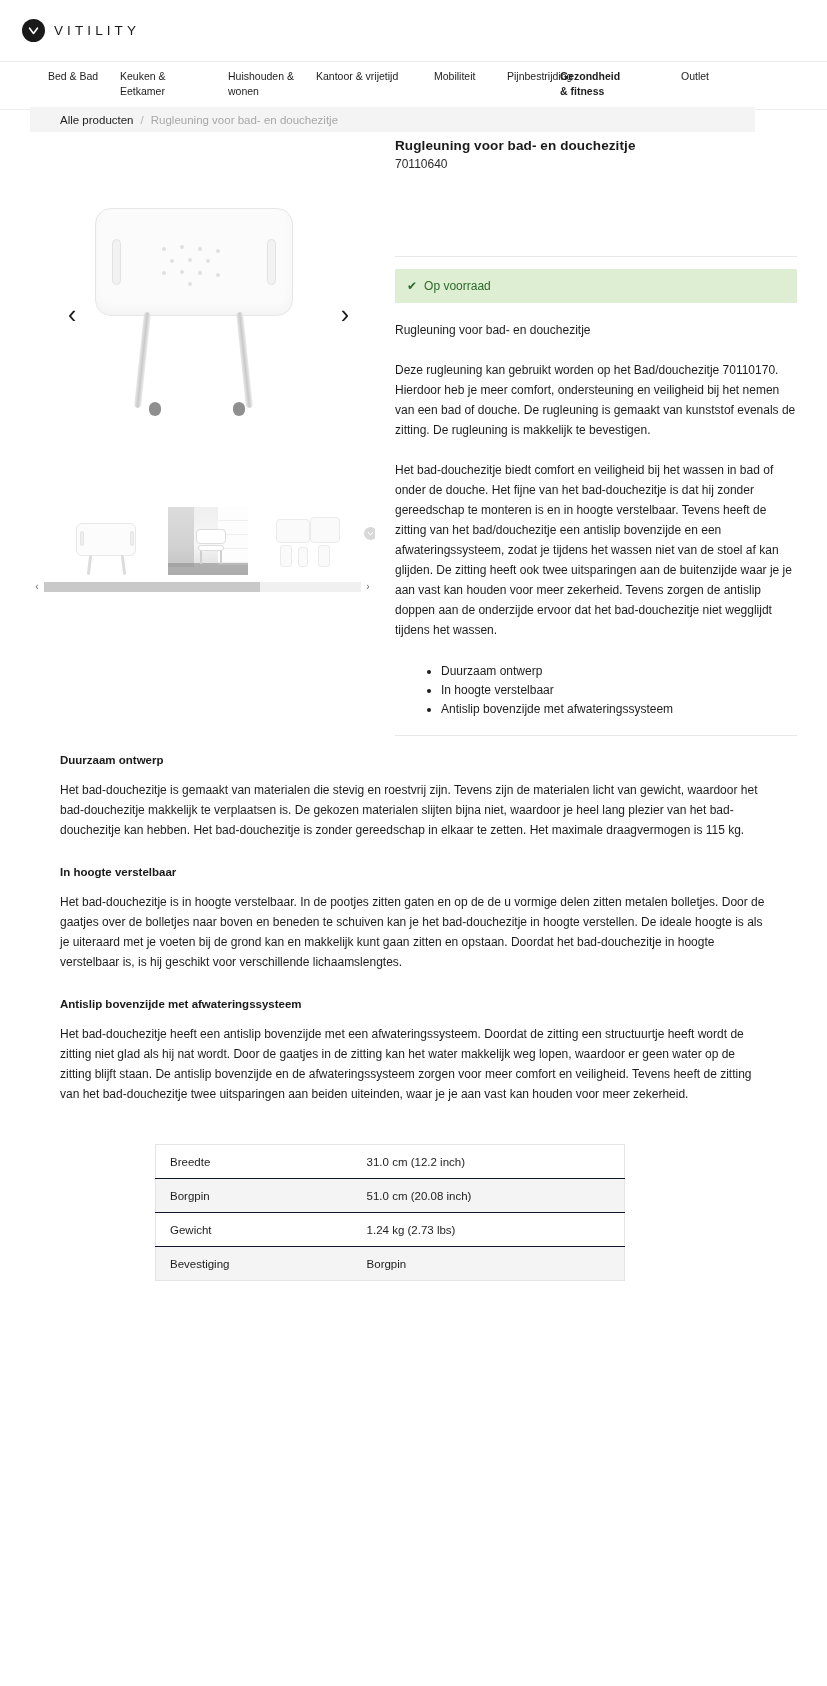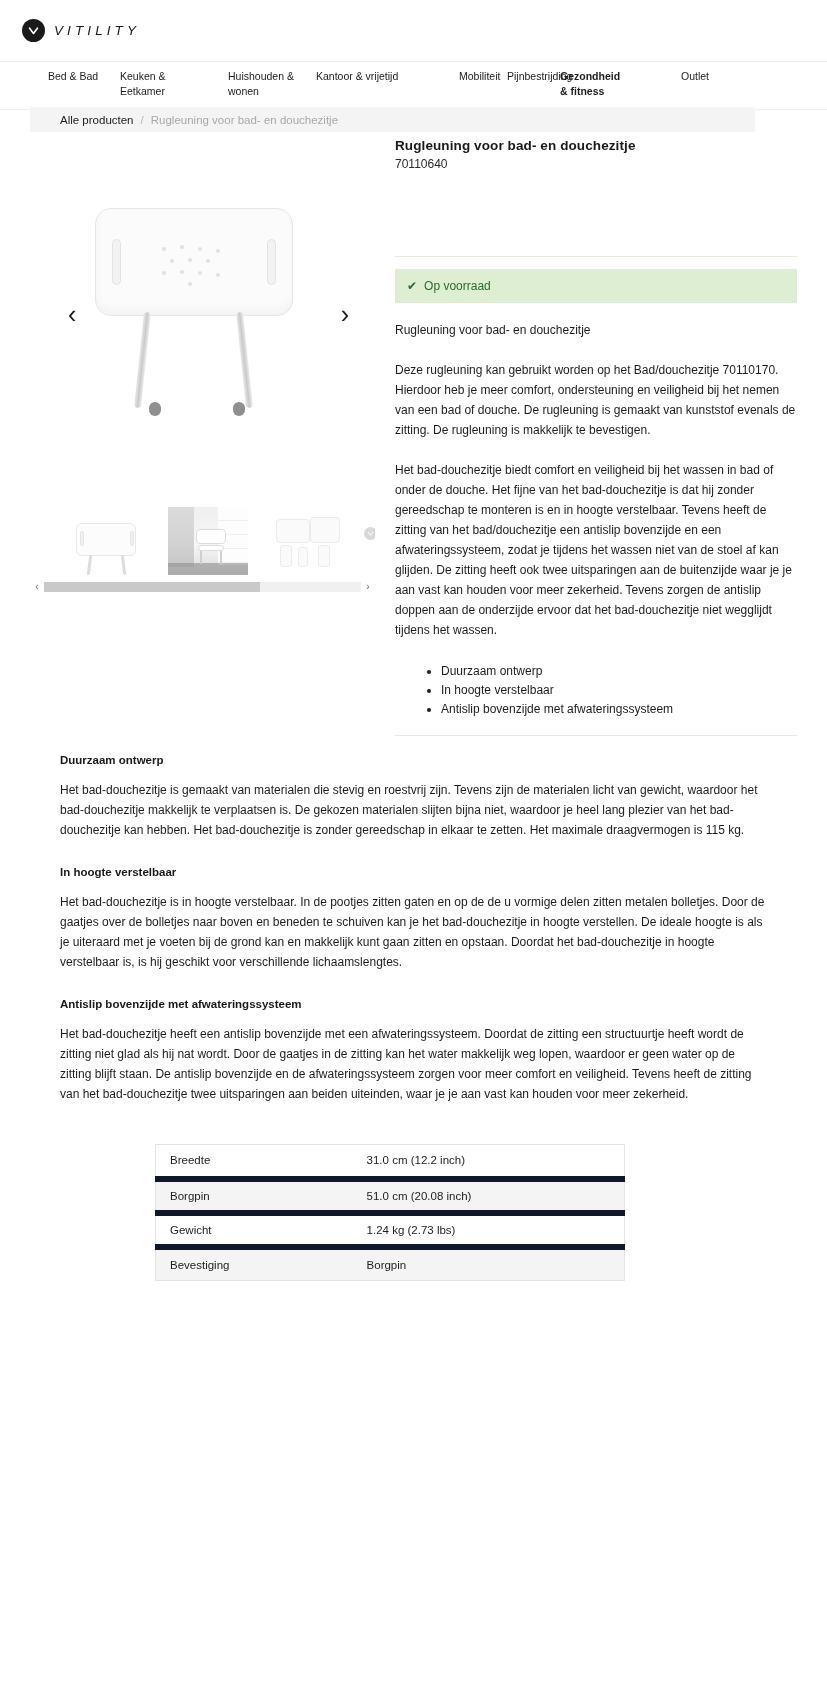--- a/index.html
+++ b/index.html
@@ -25,21 +25,20 @@
     width: 23px; height: 23px; border-radius: 50%;
     background: #1a1a1a;
     display: flex; align-items: center; justify-content: center;
   }
   .brand-mark svg { display: block; }
   .brand-word {
     font-size: 13.5px;
     letter-spacing: 4.1px;
     font-weight: 400;
     color: #1a1a1a;
-    font-style: italic;
   }
 
   
   .main-nav {
     height: 48px;
     border-bottom: 1px solid #eeeeee;
     position: relative;
   }
   .nav-inner {
     position: relative;
@@ -242,21 +241,21 @@
     margin-left: 95px;
     border-collapse: collapse;
     border: 1px solid #e4e4e4;
   }
   .spec-table tr { height: 34px; }
   .spec-table tr:nth-child(even) { background: #f4f4f4; }
   .spec-table td {
     font-size: 11.5px;
     color: #1d1d1d;
     padding: 0 0 0 14px;
-    border-bottom: 6px solid #0f172a;
+    border-bottom: 1px solid #0f172a;
   }
   .spec-table tr:last-child td { border-bottom: none; }
   .spec-table td.val { width: 55%; padding-left: 0; }
 
   
   .seatback {
     position: absolute;
     left: 12px; top: 14px;
     width: 198px; height: 108px;
     background: #fbfbfb;
@@ -354,21 +353,21 @@
     <span class="brand-word">VITILITY</span>
   </div>
 </header>
 
 <nav class="main-nav">
   <div class="nav-inner">
     <div class="nav-item" style="left:48px;">Bed &amp; Bad</div>
     <div class="nav-item" style="left:120px;">Keuken &amp; Eetkamer</div>
     <div class="nav-item" style="left:228px;">Huishouden &amp; wonen</div>
     <div class="nav-item" style="left:316px;">Kantoor &amp; vrijetijd</div>
-    <div class="nav-item" style="left:459px;width:70px;">Mobiliteit</div>
+    <div class="nav-item" style="left:434px;width:70px;">Mobiliteit</div>
     <div class="nav-item" style="left:507px;width:62px;">Pijnbestrijding</div>
     <div class="nav-item" style="left:560px;width:70px;font-weight:bold;">Gezondheid &amp; fitness</div>
     <div class="nav-item" style="left:681px;width:60px;">Outlet</div>
   </div>
 </nav>
 
 <div class="breadcrumb">
   <span class="crumb-link">Alle producten</span>
   <span class="crumb-sep">/</span>
   <span class="crumb-current">Rugleuning voor bad- en douchezitje</span>

